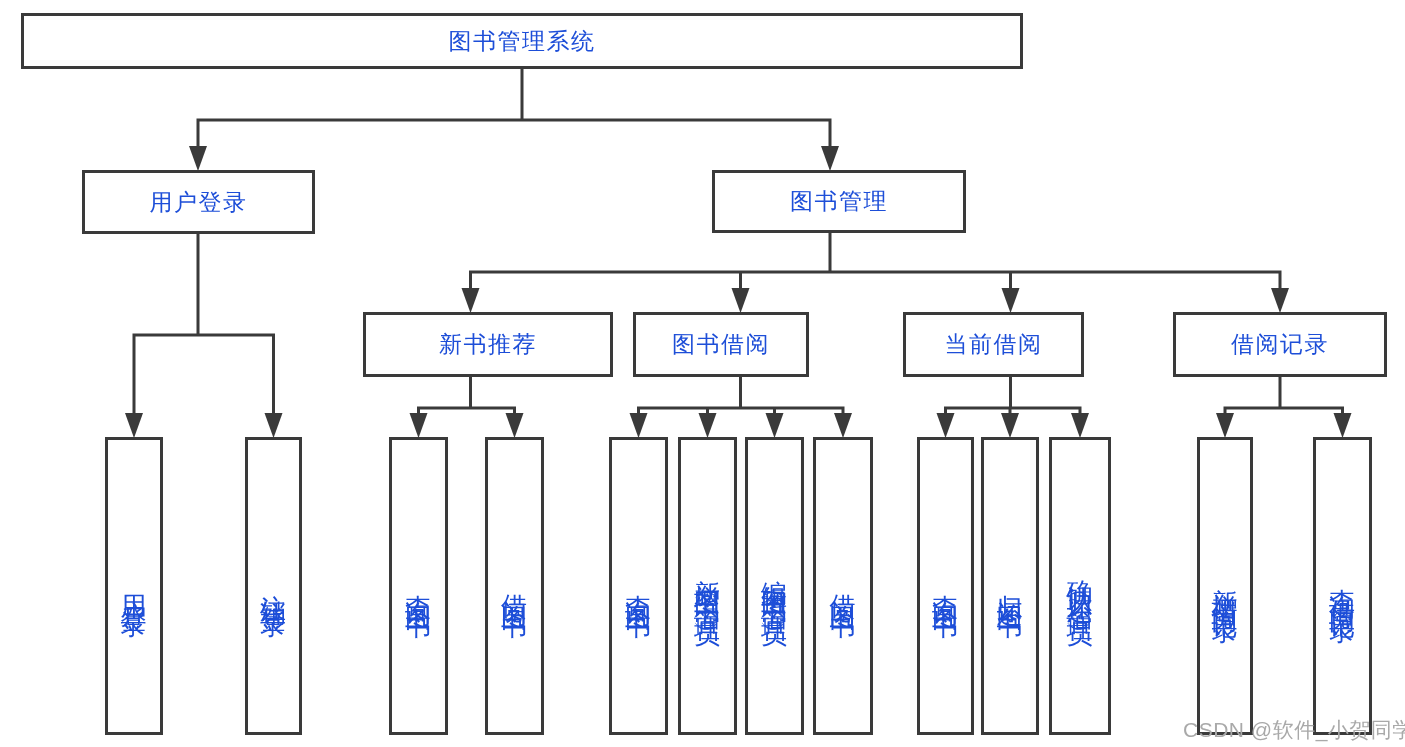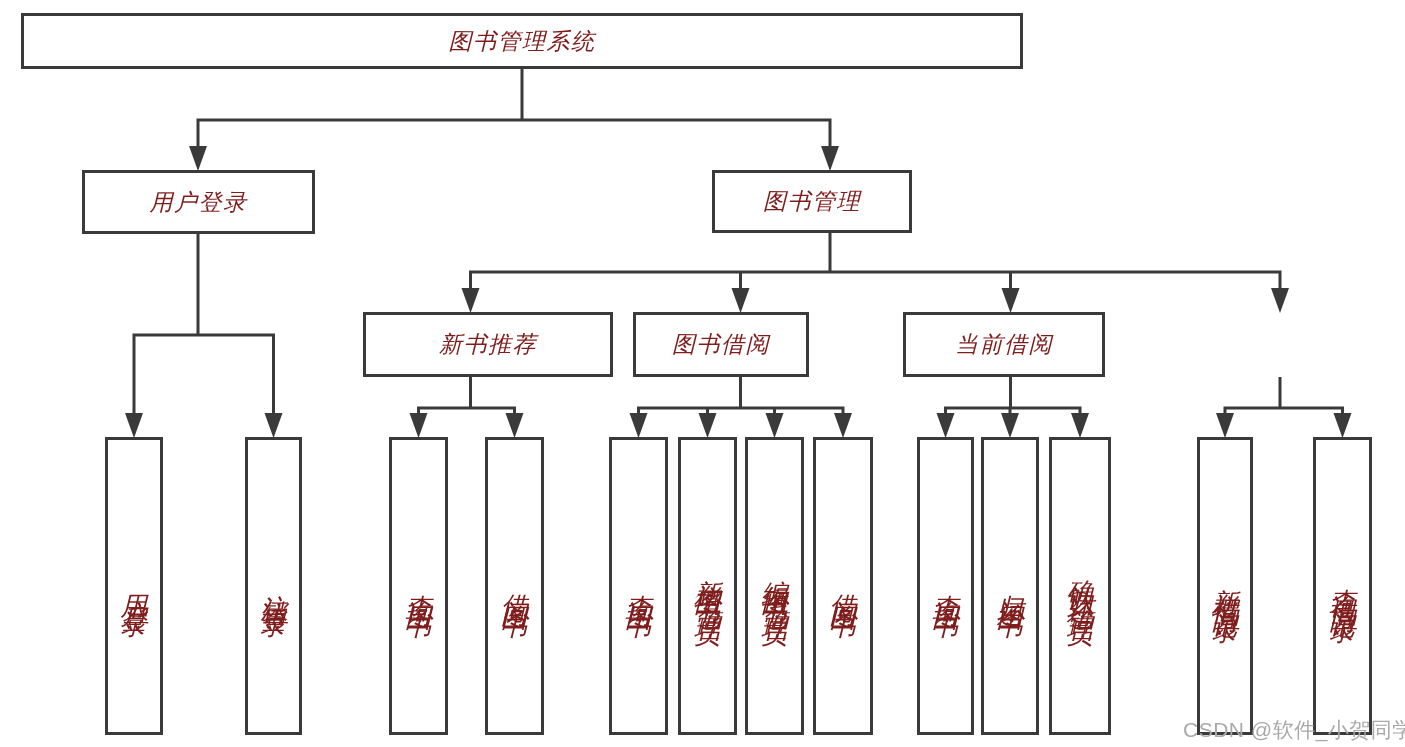--- a/index.html
+++ b/index.html
@@ -3,21 +3,21 @@
 <meta charset="utf-8">
 <style>
   * { margin:0; padding:0; box-sizing:border-box; }
   html,body { background:#ffffff; }
   .canvas {
     position:relative; width:1405px; height:747px; background:#ffffff;
     font-family:"Liberation Sans","DejaVu Sans",sans-serif; overflow:hidden;
   }
   .box {
     position:absolute; border:3px solid #3a3a3a; background:#ffffff;
-    display:flex; align-items:center; justify-content:center; color:#7f1d1d;font-style:italic;
+    display:flex; align-items:center; justify-content:center; color:#1d4ed8;
   }
   .hlabel { font-size:23px; letter-spacing:1.5px; white-space:nowrap; }
   .leaf { top:437px; height:298px; }
   .vtext {
     writing-mode:vertical-rl; text-orientation:mixed;
     font-size:26px; letter-spacing:6px; line-height:1; white-space:nowrap;
   }
   svg.connectors { position:absolute; left:0; top:0; pointer-events:none; }
   .edge { stroke:#3a3a3a; stroke-width:3; fill:none; }
   .arrowhead { fill:#3a3a3a; stroke:none; }
@@ -31,32 +31,35 @@
 
 <div class="canvas">
 
   <div class="box" style="left:21px;top:13px;width:1002px;height:56px">
     <span class="hlabel">图书管理系统</span>
   </div>
 
   <div class="box" style="left:82px;top:170px;width:233px;height:64px">
     <span class="hlabel">用户登录</span>
   </div>
-  <div class="box" style="left:712px;top:170px;width:200px;height:63px">
+  <div class="box" style="left:712px;top:170px;width:254px;height:63px">
     <span class="hlabel">图书管理</span>
   </div>
 
   <div class="box" style="left:363px;top:312px;width:250px;height:65px">
     <span class="hlabel">新书推荐</span>
   </div>
   <div class="box" style="left:633px;top:312px;width:176px;height:65px">
     <span class="hlabel">图书借阅</span>
   </div>
-  <div class="box" style="left:903px;top:312px;width:202px;height:65px">
+  <div class="box" style="left:903px;top:312px;width:181px;height:65px">
     <span class="hlabel">当前借阅</span>
+  </div>
+  <div class="box" style="left:1173px;top:312px;width:214px;height:65px">
+    <span class="hlabel">借阅记录</span>
   </div>
 
   <div class="box leaf" style="left:105px;width:58px">
     <span class="vtext">用户登录</span>
   </div>
   <div class="box leaf" style="left:245px;width:57px">
     <span class="vtext">注销登录</span>
   </div>
   <div class="box leaf" style="left:389px;width:59px">
     <span class="vtext">查询图书</span>

